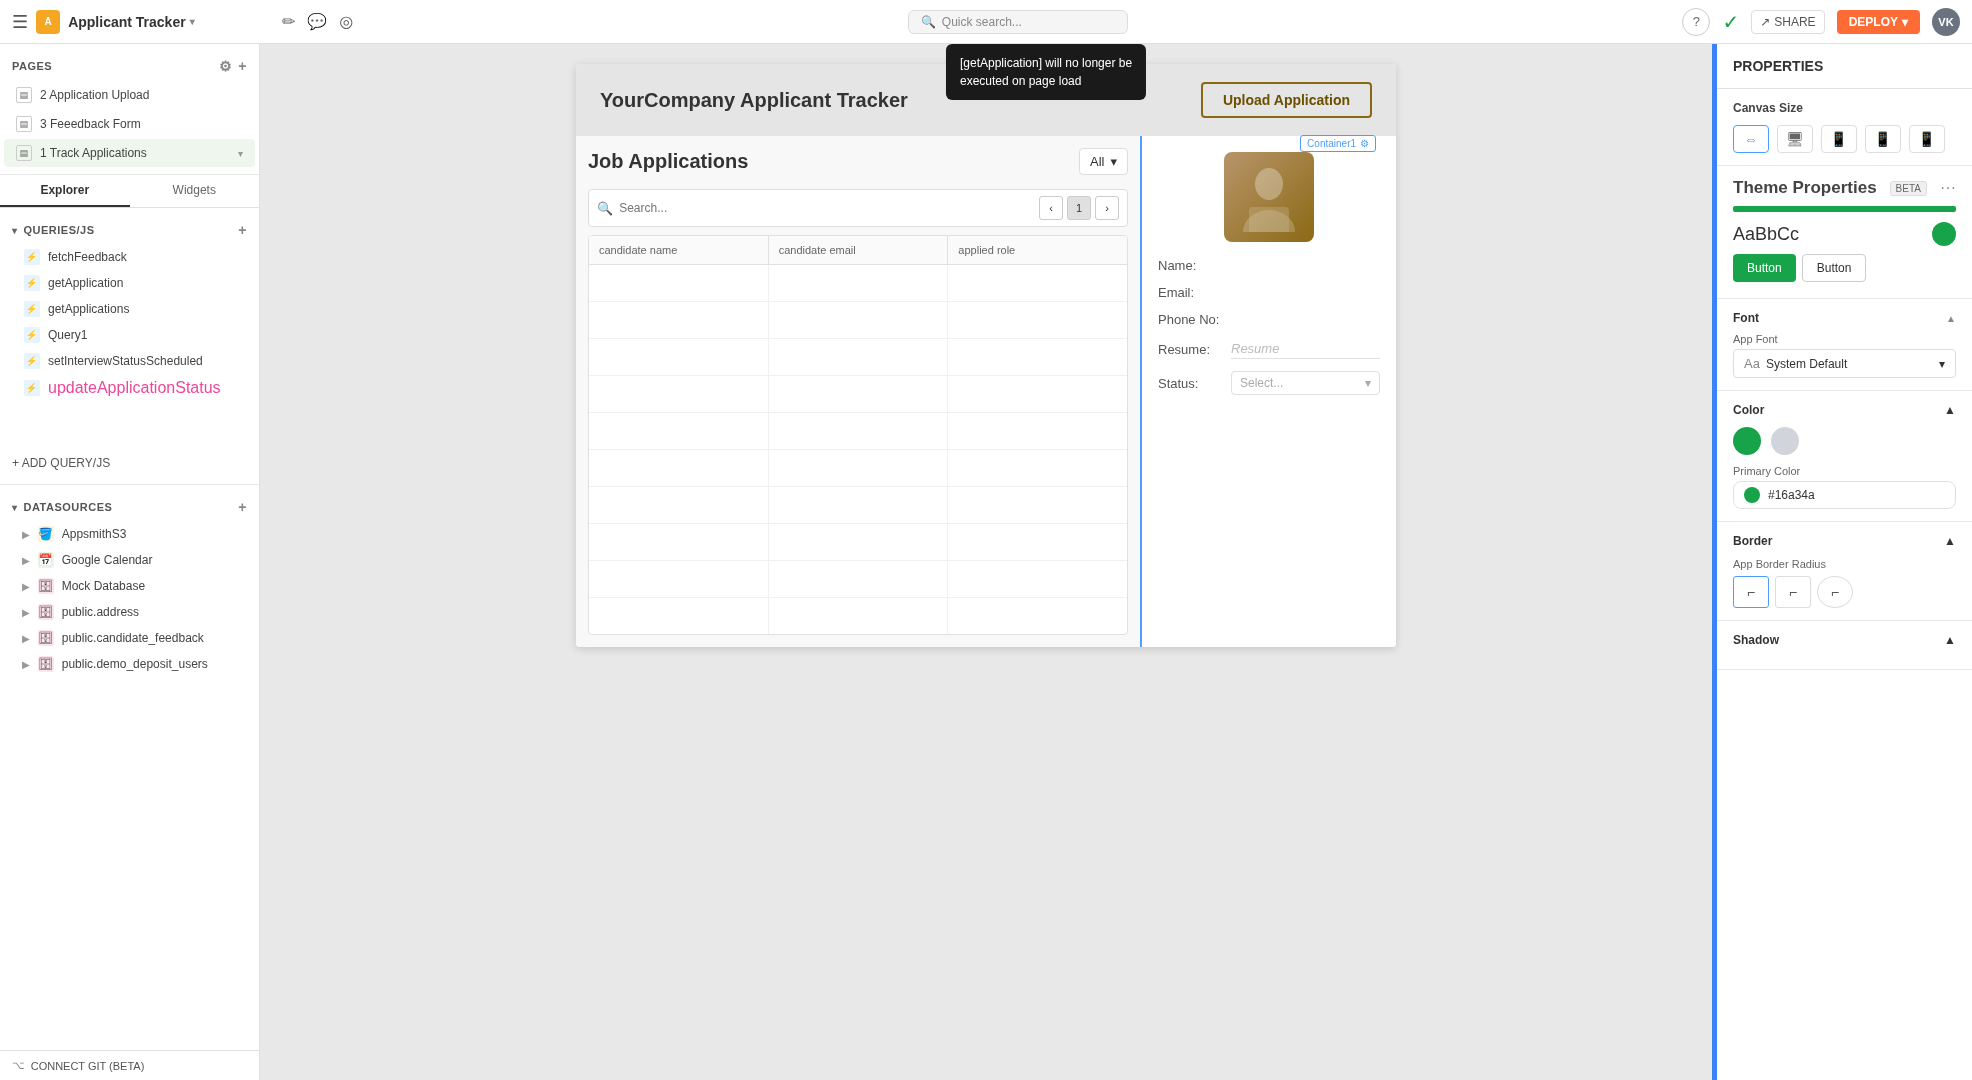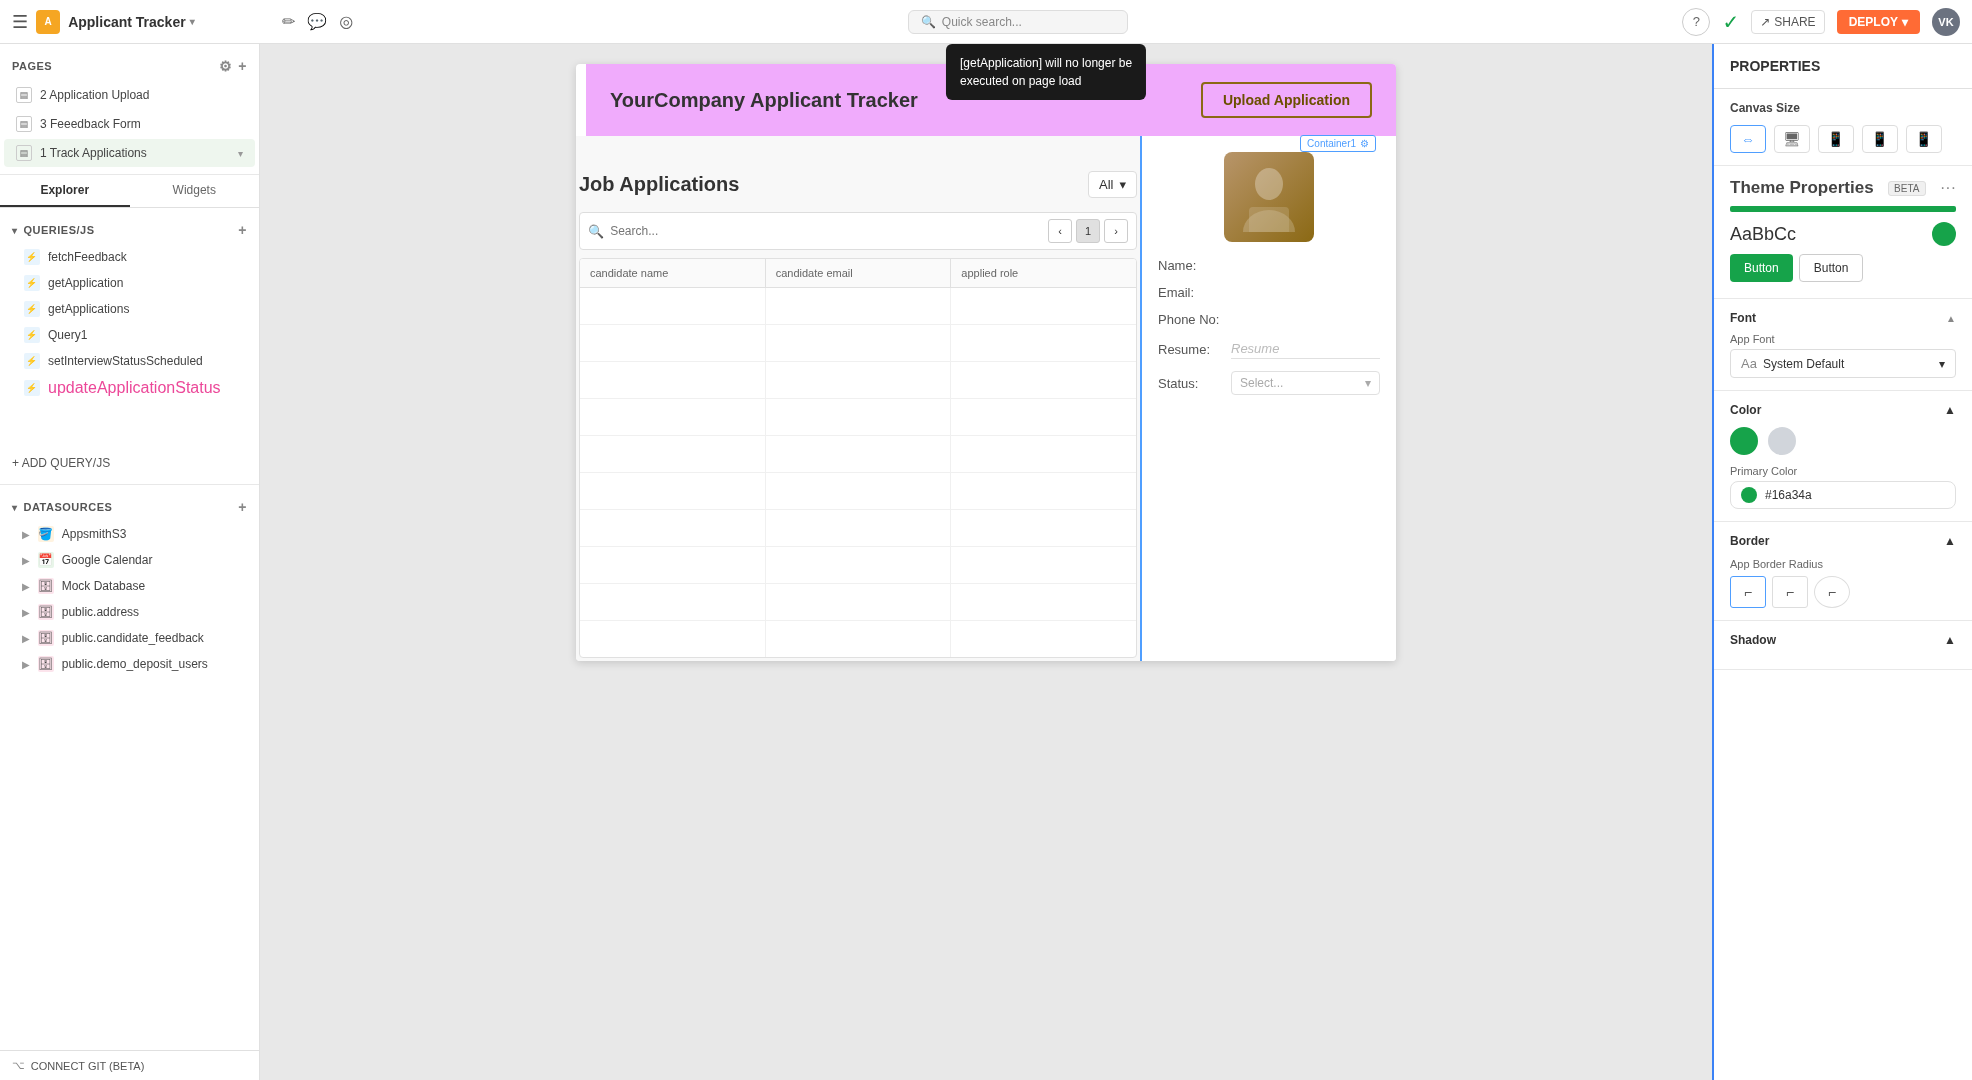--- a/index.html
+++ b/index.html
@@ -56,27 +56,27 @@
     
     .canvas-area { flex: 1; background: #e8e8e8; display: flex; flex-direction: column; overflow: hidden; position: relative; }
     .canvas-scroll { flex: 1; overflow: auto; padding: 20px; display: flex; justify-content: center; }
     .canvas-content { width: 820px; position: relative; }
 
     
     .tooltip-popup { position: absolute; top: 0; left: 50%; transform: translateX(-20%); background: #1a1a1a; color: #fff; border-radius: 6px; padding: 10px 14px; font-size: 12px; z-index: 100; white-space: nowrap; line-height: 1.5; }
 
     
     .app-frame { background: #fff; border-radius: 4px; overflow: hidden; box-shadow: 0 2px 8px rgba(0,0,0,0.15); }
-    .app-header { background: #f0abfc; padding: 18px 24px; display: flex; align-items: center; justify-content: space-between; margin-left: 10px; }
+    .app-header { background: #e5e5e5; padding: 18px 24px; display: flex; align-items: center; justify-content: space-between; }
     .app-header-title { font-size: 20px; font-weight: 700; color: #333; }
     .upload-btn { background: transparent; border: 2px solid #8b6914; color: #6b4f00; padding: 8px 20px; border-radius: 4px; font-size: 14px; font-weight: 600; cursor: pointer; }
     .app-body { display: flex; background: #f8f8f8; }
 
     
-    .table-area { flex: 1; padding: 3px; min-width: 0; margin-top: 32px; }
+    .table-area { flex: 1; padding: 12px; min-width: 0; }
     .table-title-row { display: flex; align-items: center; justify-content: space-between; margin-bottom: 14px; }
     .table-title { font-size: 20px; font-weight: 700; color: #333; }
     .table-filter { display: flex; align-items: center; gap: 6px; border: 1px solid #ddd; border-radius: 4px; padding: 5px 10px; font-size: 13px; cursor: pointer; background: #fff; }
     .table-controls { background: #fff; border: 1px solid #ddd; border-radius: 4px; padding: 6px 8px; display: flex; align-items: center; gap: 6px; margin-bottom: 8px; }
     .search-input { border: none; outline: none; background: transparent; font-size: 12px; color: #999; width: 200px; }
     .pagination { display: flex; align-items: center; gap: 4px; margin-left: auto; }
     .page-btn { width: 24px; height: 24px; border: 1px solid #ccc; border-radius: 3px; display: flex; align-items: center; justify-content: center; font-size: 11px; cursor: pointer; background: #fff; }
     .page-btn.active { background: #e0e0e0; }
     .table-grid { border: 1px solid #e0e0e0; border-radius: 4px; overflow: hidden; background: #fff; }
     .table-header-row { display: flex; background: #fafafa; border-bottom: 1px solid #e0e0e0; }
@@ -92,21 +92,21 @@
     .container-label { position: absolute; top: -1px; right: 20px; background: #fff; border: 1px solid #4f9eff; border-radius: 3px; padding: 2px 6px; font-size: 10px; color: #4f9eff; display: flex; align-items: center; gap: 4px; }
     .avatar-area { display: flex; justify-content: center; margin-bottom: 16px; }
     .avatar-placeholder { width: 90px; height: 90px; background: linear-gradient(135deg, #b8956a, #8b6914); border-radius: 8px; display: flex; align-items: center; justify-content: center; color: rgba(255,255,255,0.7); font-size: 28px; }
     .field-row { display: flex; align-items: center; gap: 8px; margin-bottom: 12px; }
     .field-label { font-size: 13px; color: #555; min-width: 65px; }
     .field-value { font-size: 13px; color: #333; flex: 1; }
     .field-input { border: none; border-bottom: 1px solid #e0e0e0; outline: none; font-size: 13px; color: #aaa; flex: 1; padding: 2px 0; background: transparent; font-style: italic; }
     .status-select { flex: 1; border: 1px solid #e0e0e0; border-radius: 4px; padding: 4px 8px; font-size: 12px; color: #aaa; display: flex; align-items: center; justify-content: space-between; }
 
     
-    .properties-panel { width: 260px; background: #fff; border-left: 2px solid #3b82f6; overflow-y: auto; flex-shrink: 0; }
+    .properties-panel { width: 260px; background: #fff; border-left: 5px solid #3b82f6; overflow-y: auto; flex-shrink: 0; }
     .props-header { padding: 14px 16px; font-size: 14px; font-weight: 700; color: #333; border-bottom: 1px solid #e0e0e0; }
     .props-section { padding: 12px 16px; border-bottom: 1px solid #e8e8e8; }
     .props-section-title { font-size: 12px; font-weight: 600; color: #444; margin-bottom: 10px; display: flex; align-items: center; justify-content: space-between; }
     .canvas-size-options { display: flex; gap: 8px; align-items: center; margin-top: 6px; }
     .canvas-size-btn { width: 36px; height: 28px; border: 1px solid #ddd; border-radius: 4px; display: flex; align-items: center; justify-content: center; cursor: pointer; color: #666; font-size: 14px; }
     .canvas-size-btn.active { border-color: #4f9eff; color: #4f9eff; }
     .theme-header { display: flex; align-items: center; justify-content: space-between; margin-bottom: 8px; }
     .theme-title { font-size: 17px; font-weight: 600; color: #444; }
     .beta-badge { background: #f0f0f0; border: 1px solid #ddd; border-radius: 3px; padding: 1px 5px; font-size: 10px; color: #666; }
     .more-btn { font-size: 16px; color: #888; cursor: pointer; }

